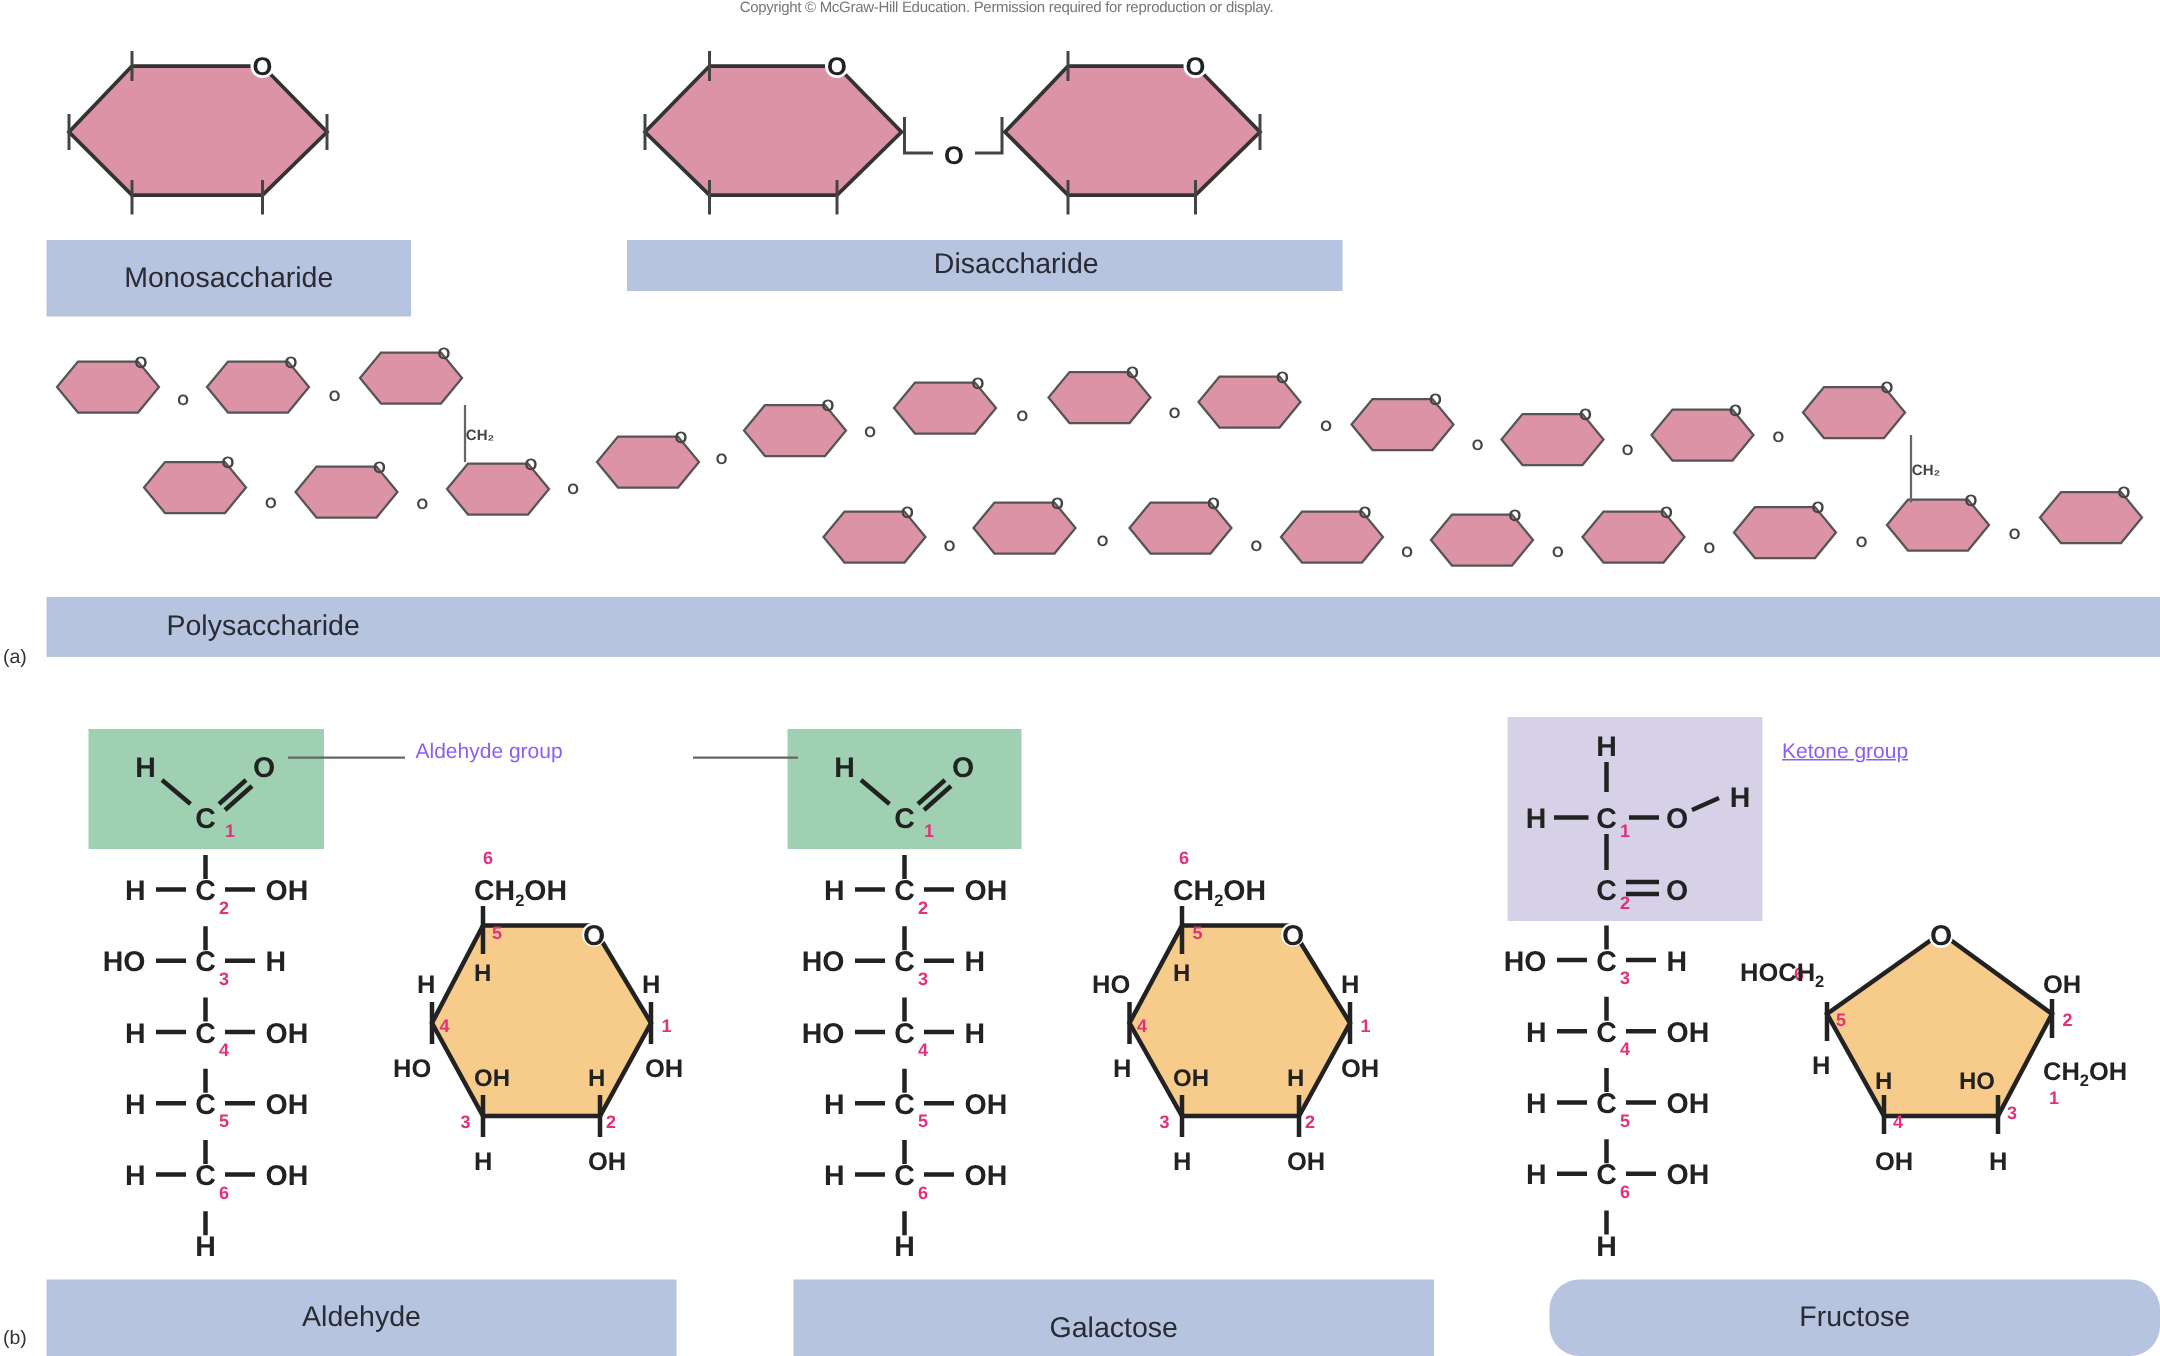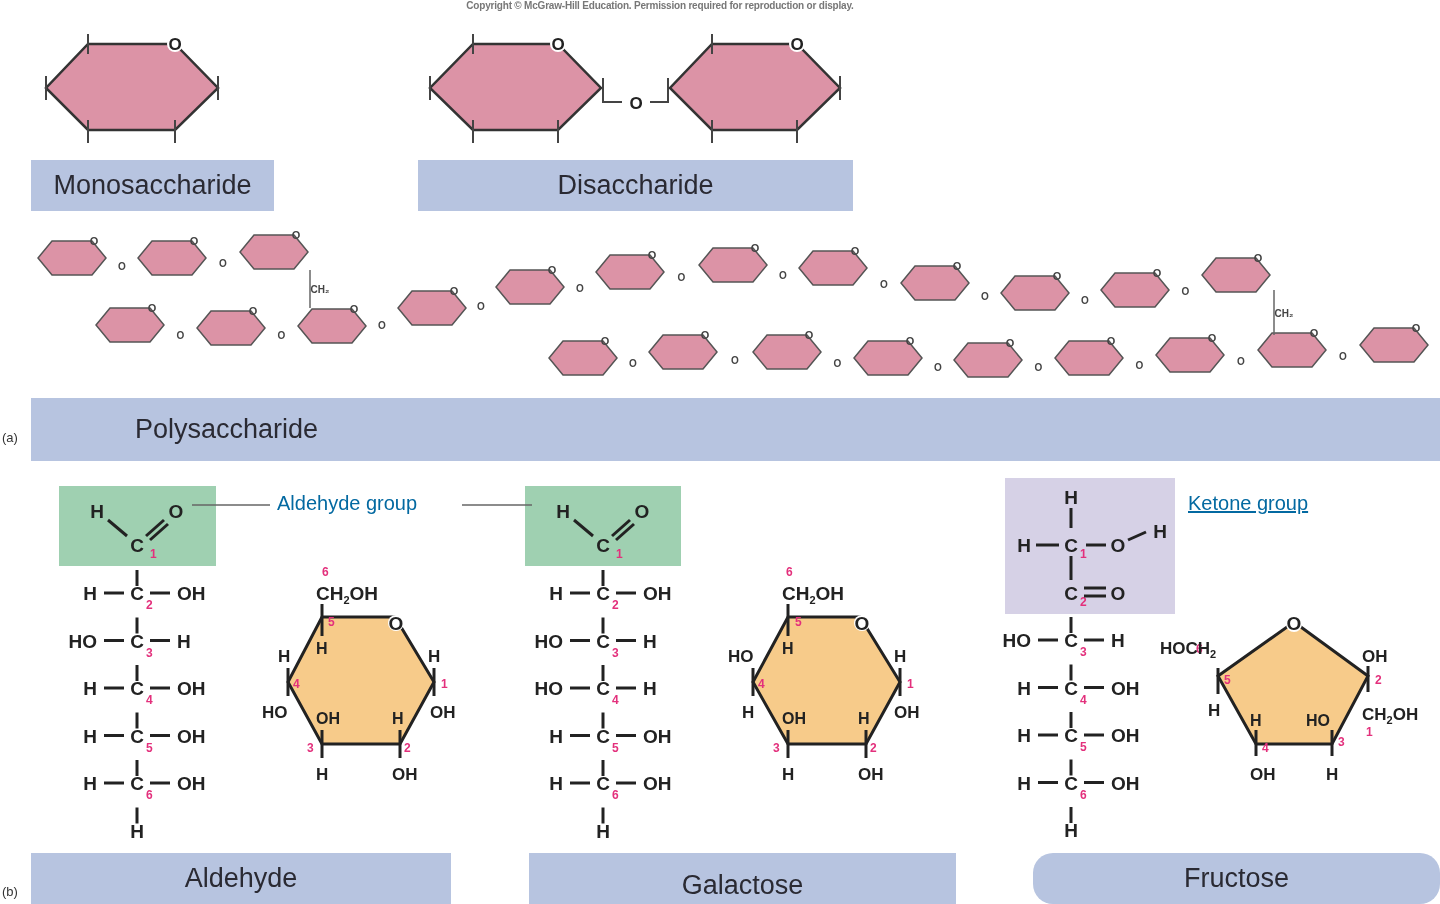--- a/index.html
+++ b/index.html
@@ -1,22 +1,22 @@
 <!DOCTYPE html>
 <html><head>
 <meta charset="utf-8">
 <style>
   html, body { margin:0; padding:0; background:#ffffff; }
   body { width:1440px; height:904px; position:relative; overflow:hidden; font-family:"Liberation Sans", sans-serif; color:#222; }
   .abs { position:absolute; }
-  .copyright { left:1px; width:1318px; top:0; text-align:center; font-size:10px; color:#777; letter-spacing:-0.2px;font-weight:bold; }
-  .label-bar { background:#b7c4e0; color:#2a2a33; font-size:27px; display:flex; align-items:center; justify-content:center; }
+  .copyright { left:12px; width:1318px; top:0; text-align:center; font-size:10px; color:#777; letter-spacing:-0.2px; }
+  .label-bar { background:#b7c4e0; color:#2a2a33; font-size:19px; display:flex; align-items:center; justify-content:center; }
   .label-bar.left { justify-content:flex-start; }
   .panel-letter { font-size:13px; color:#333; }
-  .group-label { font-size:20px; color:#0369a1; }
+  .group-label { font-size:14px; color:#8b5cf6; }
   svg text { font-family:"Liberation Sans", sans-serif; }
   .mol { font-weight:bold; fill:#222; font-size:19px; }
   .num { fill:#e3307c; font-size:12px; font-weight:bold; }
   .bond { stroke:#222; stroke-width:3; }
   .ringstroke { stroke:#222; stroke-width:3; fill:#f7cb8a; }
   .pink { fill:#dc93a6; stroke:#333; stroke-width:2.5; }
   .pinksm { fill:#dc93a6; stroke:#555; stroke-width:1.5; }
   .tick { stroke:#444; stroke-width:2; }
 </style>
 </head>
@@ -130,22 +130,22 @@
       <polygon points="1374,328 1414,328 1428,345 1414,362 1374,362 1360,345" class="pinksm"></polygon>
       <text x="1416" y="332" text-anchor="middle" font-size="11" font-weight="bold" fill="#444">O</text>
       <line x1="310" y1="270" x2="310" y2="308" stroke="#666" stroke-width="1.5"></line>
       <text x="320" y="293" text-anchor="middle" font-size="10" font-weight="bold" fill="#444">CH₂</text>
       <line x1="1274" y1="290" x2="1274" y2="335" stroke="#666" stroke-width="1.5"></line>
       <text x="1284" y="316.5" text-anchor="middle" font-size="10" font-weight="bold" fill="#444">CH₂</text>
     </g>
 </svg>
 
 <div class="abs label-bar" style="left:31px;top:160px;width:243px;height:51px;">Monosaccharide</div>
-<div class="abs label-bar" style="left:418px;top:160px;width:435px;height:51px;">Disaccharide</div>
-<div class="abs label-bar left" style="left:31px;top:398px;width:1409px;height:63px;padding-left:104px;box-sizing:border-box;">Polysaccharide</div>
+<div class="abs label-bar" style="left:418px;top:160px;width:435px;height:34px;padding-left:42px;">Disaccharide</div>
+<div class="abs label-bar left" style="left:31px;top:398px;width:1409px;height:40px;padding-left:80px;box-sizing:border-box;">Polysaccharide</div>
 <div class="abs panel-letter" style="left:2px;top:430px;">(a)</div>
 
 <div class="abs" style="left:59px;top:486px;width:157px;height:80px;background:#9fd0b1;"></div>
 <div class="abs" style="left:525px;top:486px;width:156px;height:80px;background:#9fd0b1;"></div>
 <div class="abs" style="left:1005px;top:478px;width:170px;height:136px;background:#d6d1e6;"></div>
 
 <div class="abs group-label" style="left:277px;top:492px;">Aldehyde group</div>
 <div class="abs group-label" style="left:1188px;top:492px;text-decoration:underline;">Ketone group</div>
 
 <svg class="abs" style="left:0;top:440px" width="1440" height="410">

